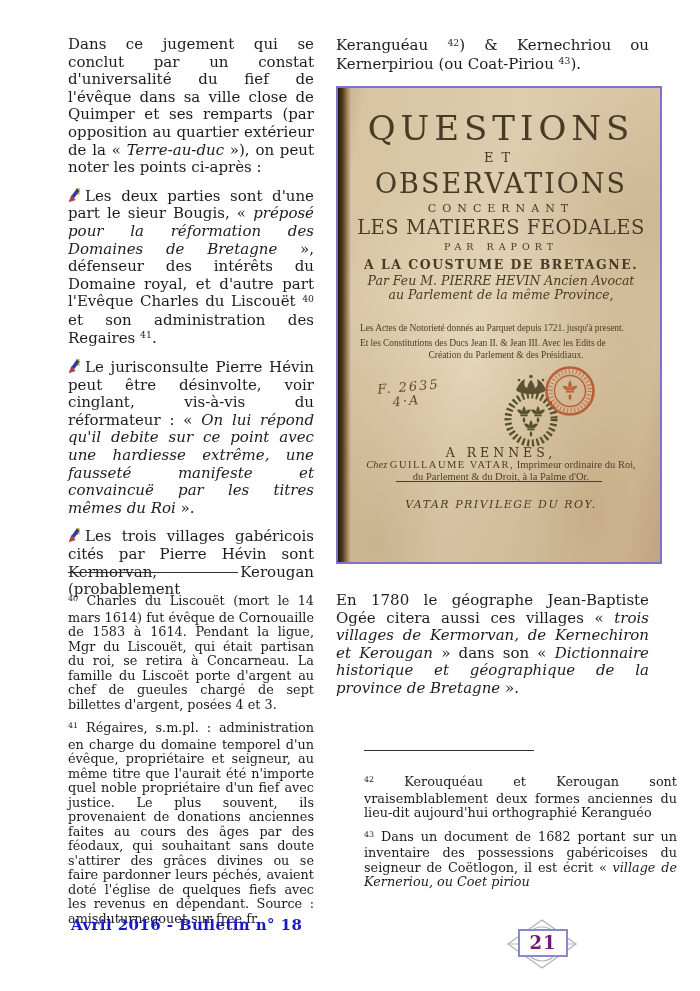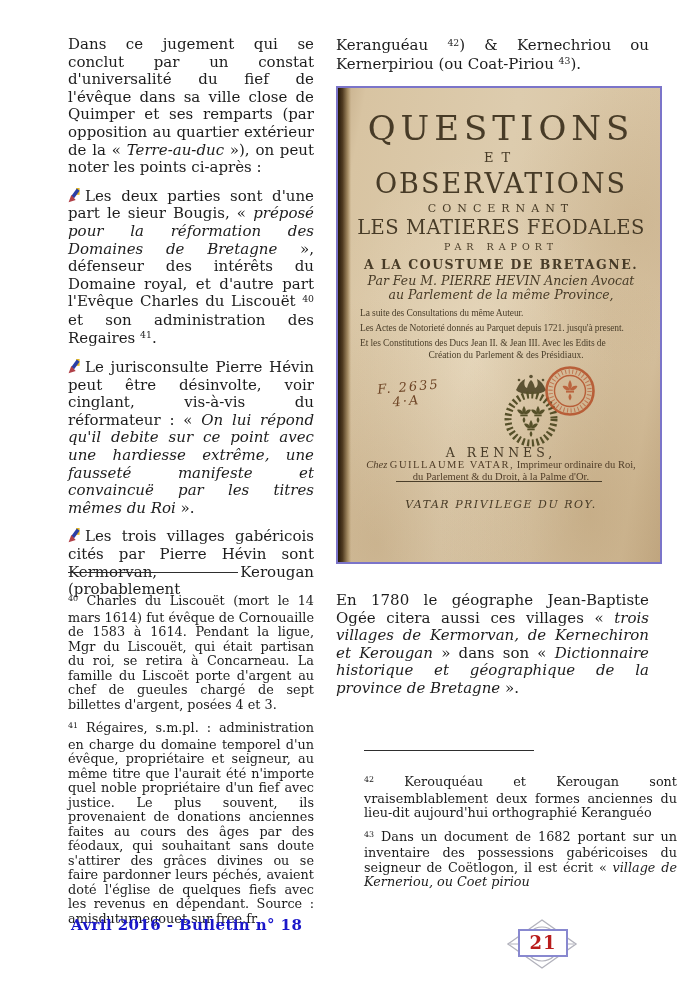--- a/index.html
+++ b/index.html
@@ -24,21 +24,21 @@
   .p6{position:absolute;left:336px;top:592px;width:313px;}
 
   
   .footer{position:absolute;left:71px;top:916px;font-size:15px;font-weight:bold;
           color:#1a17c9;letter-spacing:0.4px;}
 
   .badge-wrap{position:absolute;left:506px;top:919px;width:72px;height:50px;}
   .badge-orn{position:absolute;left:0;top:0;}
   .badge-box{position:absolute;left:12px;top:10px;width:50px;height:28px;background:#ffffff;
              border:2px solid #8888cf;box-sizing:border-box;text-align:center;}
-  .badge-num{font-size:18px;line-height:24px;font-weight:bold;color:#b91c1c;letter-spacing:1px;}
+  .badge-num{font-size:18px;line-height:24px;font-weight:bold;color:#701a75;letter-spacing:1px;}
 
   
   .plate{
     position:absolute;left:336px;top:86px;width:322px;height:474px;
     border:2px solid #7b74c9;box-sizing:content-box;overflow:hidden;
     background:
       radial-gradient(ellipse at 78% 90%, rgba(170,138,92,.38), transparent 42%),
       radial-gradient(ellipse at 12% 96%, rgba(168,134,88,.32), transparent 38%),
       radial-gradient(ellipse at 92% 28%, rgba(176,146,104,.25), transparent 30%),
       radial-gradient(ellipse at 40% 60%, rgba(255,245,225,.25), transparent 55%),
@@ -131,21 +131,20 @@
 
   <div class="pt q">QUESTIONS</div>
   <div class="pt et">ET</div>
   <div class="pt obs">OBSERVATIONS</div>
   <div class="pt conc">CONCERNANT</div>
   <div class="pt mat">LES MATIERES FEODALES</div>
   <div class="pt rap">PAR RAPORT</div>
   <div class="pt coust">A LA COUSTUME DE BRETAGNE.</div>
   <div class="pt auth">Par Feu M. PIERRE HEVIN Ancien Avocat</div>
   <div class="pt auth2">au Parlement de la même Province,</div>
-  <div class="item i1">La suite des Consultations du même Auteur.</div>
   <div class="item i2">Les Actes de Notorieté donnés au Parquet depuis 1721. jusqu'à present.</div>
   <div class="item i3">Et les Constitutions des Ducs Jean II. &amp; Jean III. Avec les Edits de</div>
   <div class="i3b">Création du Parlement &amp; des Présidiaux.</div>
 
   <div class="hand">
     <div>F. 2635</div>
     <div class="h2">4·A</div>
   </div>
 
   <svg class="crest" width="90" height="76" viewBox="0 0 90 76">

